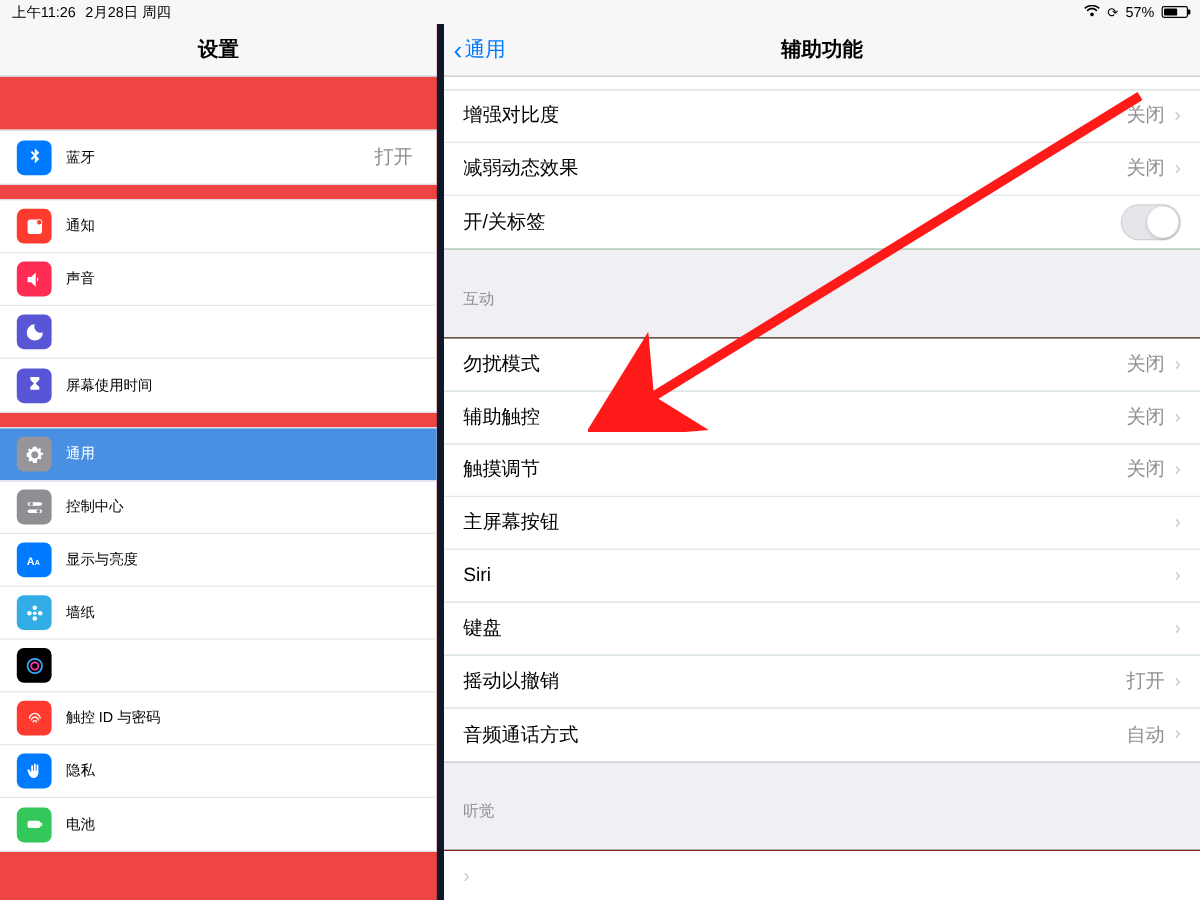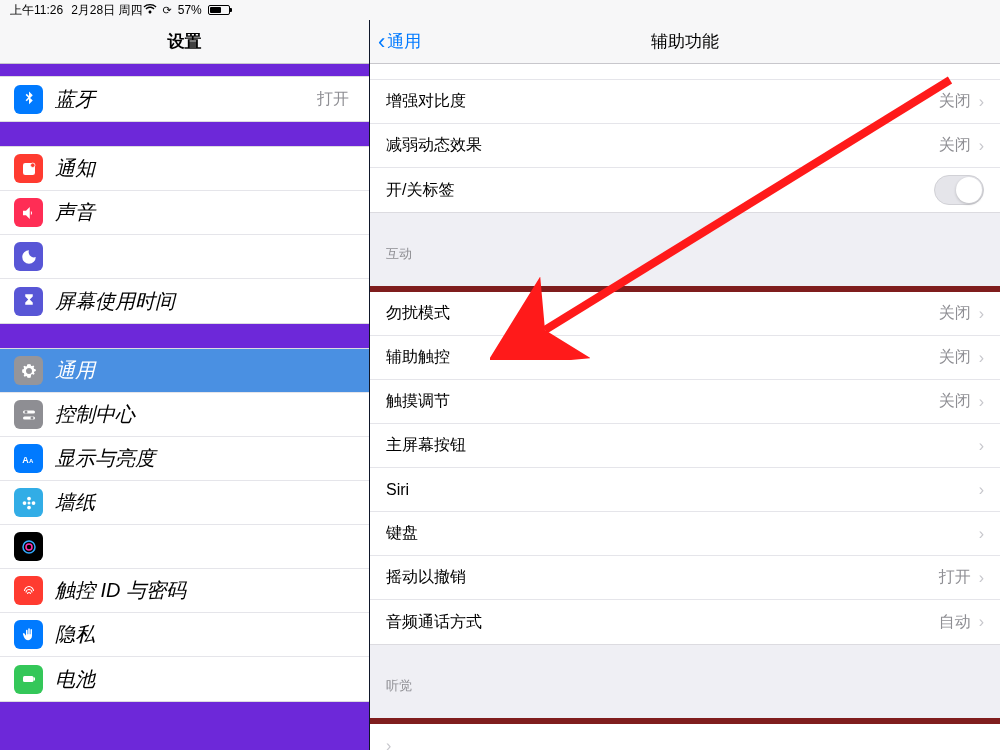--- a/index.html
+++ b/index.html
@@ -1,48 +1,48 @@
 <!DOCTYPE html>
 <html><head>
 <meta charset="utf-8">
 <style>
   * { margin: 0; padding: 0; box-sizing: border-box; }
   html, body { width: 1000px; height: 750px; font-family: -apple-system, "Helvetica Neue", Arial, sans-serif; background: #efeff4; overflow: hidden; }
   .screen { width: 1000px; height: 750px; position: relative; display: flex; flex-direction: column; }
-  .statusbar { height: 20px; width: 100%; display: flex; align-items: center; padding: 0 10px; font-size: 12px; color: #000; background: #f7f7f8; }
+  .statusbar { height: 20px; width: 100%; display: flex; align-items: center; justify-content: space-between; padding: 0 10px; font-size: 12px; color: #000; background: #f7f7f8; }
   .statusbar .left { display: flex; gap: 8px; align-items: center; }
   .statusbar .right { display: flex; gap: 6px; align-items: center; }
   .battery { display: inline-flex; align-items: center; gap: 3px; }
   .battery-body { width: 22px; height: 10px; border: 1px solid #000; border-radius: 2px; position: relative; }
   .battery-body::after { content: ""; position: absolute; right: -3px; top: 2px; width: 2px; height: 4px; background: #000; border-radius: 0 1px 1px 0; }
   .battery-fill { position: absolute; left: 1px; top: 1px; bottom: 1px; width: 57%; background: #000; border-radius: 1px; }
   .wifi-icon, .orient-icon { font-size: 11px; }
   .main { flex: 1; display: flex; overflow: hidden; }
-  .sidebar { width: 370px; border-right: 1px solid #0f172a; display: flex; flex-direction: column; background: #6d28d9; }
+  .sidebar { width: 370px; border-right: 6px solid #0f172a; display: flex; flex-direction: column; background: #ef4444; gap: 32px; }
   .sidebar-header { height: 44px; display: flex; align-items: center; justify-content: center; background: #f7f7f8; border-bottom: 1px solid #c8c7cc; font-size: 17px; font-weight: 600; }
   .sidebar-scroll { flex: 1; overflow-y: auto; }
-  .group { margin-top: 24px; background: #fff; border-top: 1px solid #dcdbe0; border-bottom: 1px solid #dcdbe0; }
+  .group { margin-top: 12px; background: #fff; border-top: 1px solid #dcdbe0; border-bottom: 1px solid #dcdbe0; }
   .group.first { margin-top: 12px; }
   .row { display: flex; align-items: center; height: 44px; padding: 0 14px; border-bottom: 1px solid #e5e5ea; position: relative; }
   .row:last-child { border-bottom: none; }
   .row .icon { width: 29px; height: 29px; border-radius: 6px; margin-right: 12px; display: flex; align-items: center; justify-content: center; color: #fff; flex-shrink: 0; }
-  .row .label { flex: 1; font-size: 20px; color: #000; font-style: italic; }
+  .row .label { flex: 1; font-size: 12px; color: #000; }
   .row .value { font-size: 16px; color: #8e8e93; margin-right: 6px; }
   .row.selected { background: #4a90e2; }
   .row.selected .label { color: #fff; }
   .row.selected .icon { filter: brightness(1.05); }
   .detail { flex: 1; display: flex; flex-direction: column; background: #efeff4; }
   .detail-header { height: 44px; display: flex; align-items: center; background: #f7f7f8; border-bottom: 1px solid #c8c7cc; position: relative; }
   .back { position: absolute; left: 8px; display: flex; align-items: center; color: #007aff; font-size: 17px; cursor: pointer; }
   .back .chev { font-size: 22px; line-height: 1; margin-right: 2px; font-weight: 300; }
-  .detail-title { margin: 0 auto; font-size: 17px; font-weight: 400; }
+  .detail-title { margin: 0 auto; font-size: 17px; font-weight: 700; }
   .detail-scroll { flex: 1; overflow-y: auto; }
   .section-header { font-size: 13px; color: #8e8e93; padding: 8px 16px 23px; }
   .drow { display: flex; align-items: center; height: 44px; padding: 0 16px; background: #fff; border-bottom: 1px solid #e5e5ea; }
-  .dgroup { background: #15803d; border-top: 6px solid #7f1d1d; border-bottom: 1px solid #dcdbe0; margin-bottom: 24px; }
+  .dgroup { background: #15803d; border-top: 1px solid #7f1d1d; border-bottom: 1px solid #dcdbe0; margin-bottom: 24px; }
   .dgroup .drow:last-child { border-bottom: none; }
   .drow .dlabel { flex: 1; font-size: 16px; color: #000; }
   .drow .dvalue { font-size: 16px; color: #8e8e93; margin-right: 8px; text-align: center; }
   .chevron { color: #c7c7cc; font-size: 16px; }
   .switch { width: 50px; height: 30px; border-radius: 15px; background: #e5e5ea; position: relative; border: 1px solid #d1d1d6; }
   .switch .knob { position: absolute; right: 1px; top: 1px; width: 26px; height: 26px; border-radius: 50%; background: #fff; box-shadow: 0 1px 3px rgba(0,0,0,0.2); }
   .arrow-overlay { position: absolute; pointer-events: none; z-index: 50; }
   
   .bg-blue { background: #007aff; }
   .bg-red { background: #ff3b30; }

